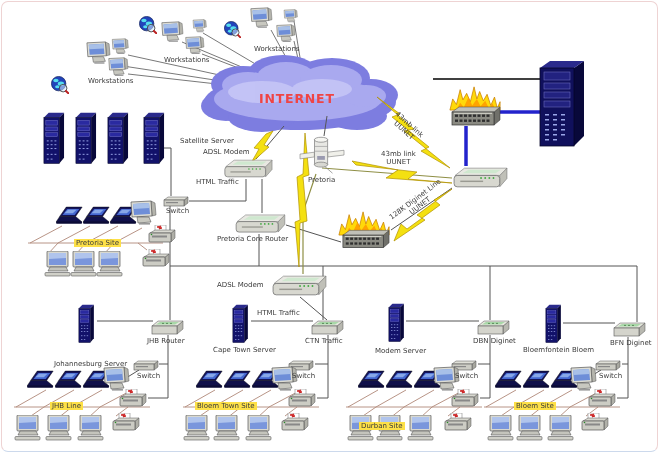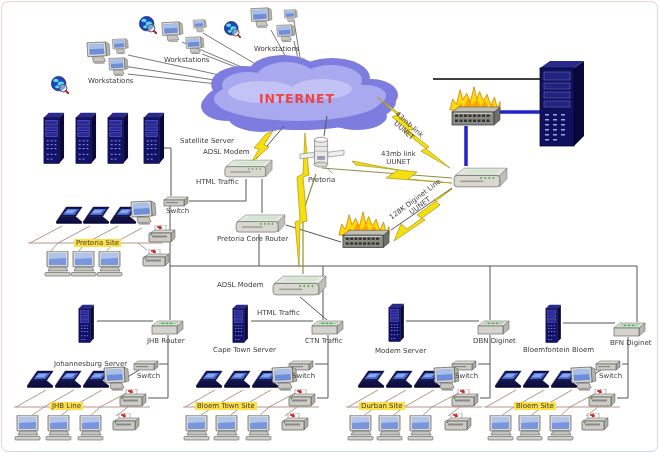--- a/index.html
+++ b/index.html
@@ -574,17 +574,17 @@
 <div class="lbl" style="left:473px;top:337px">DBN Diginet</div>
 <div class="lbl" style="left:610px;top:339px">BFN Diginet</div>
 
 <div class="lbl" style="left:137px;top:372px">Switch</div>
 <div class="lbl" style="left:292px;top:372px">Switch</div>
 <div class="lbl" style="left:455px;top:372px">Switch</div>
 <div class="lbl" style="left:599px;top:372px">Switch</div>
 
 <div class="lbl online" style="left:50px;top:402px">JHB Line</div>
 <div class="lbl online" style="left:195px;top:402px">Bloem Town Site</div>
-<div class="lbl online" style="left:359px;top:402px">Durban Site</div>
+<div class="lbl online" style="left:359px;top:422px">Durban Site</div>
 <div class="lbl online" style="left:514px;top:402px">Bloem Site</div>
 
 <div class="frame"></div>
 </div>
 
 </body></html>

